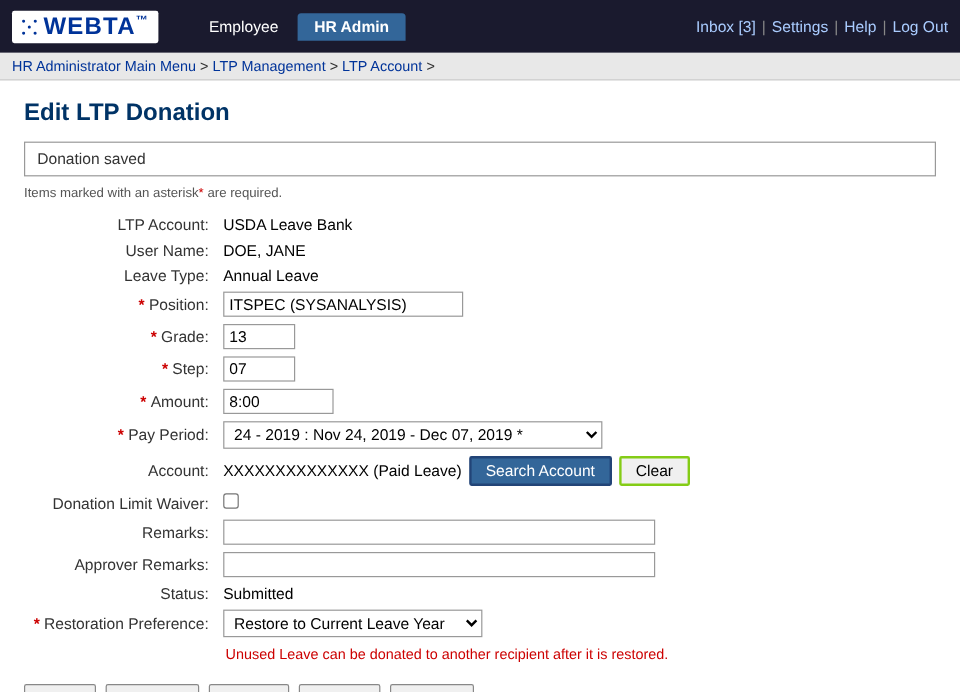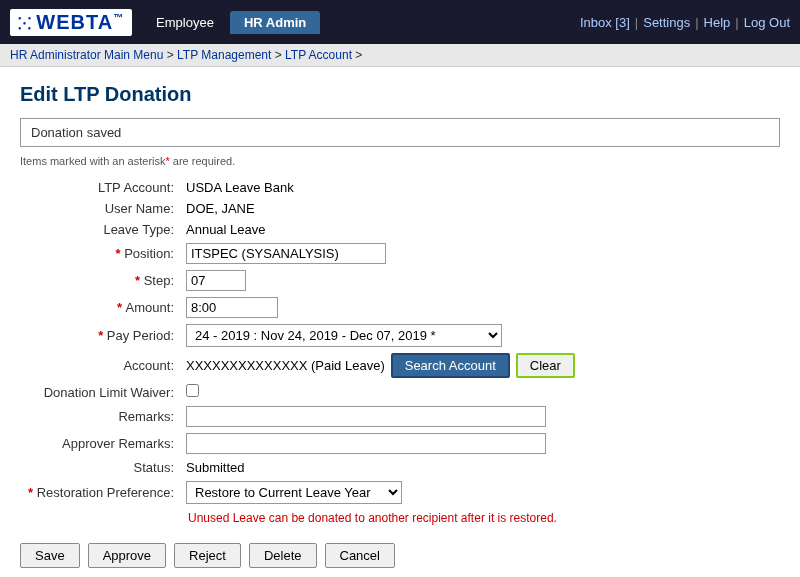--- a/index.html
+++ b/index.html
@@ -7,21 +7,21 @@
 
     
     #header {
       background: #1a1a2e;
       display: flex;
       align-items: center;
       justify-content: space-between;
       padding: 6px 10px;
       height: 44px;
     }
-    #logo-area { display: flex; align-items: center; gap: 10px; }
+    #logo-area { display: flex; align-items: center; gap: 28px; }
     #logo {
       background: #fff;
       color: #cc0000;
       font-weight: bold;
       font-size: 20px;
       padding: 2px 8px;
       border-radius: 2px;
       letter-spacing: 1px;
     }
     #logo span { color: #003399; }
@@ -184,20 +184,24 @@
     </tr>
     <tr>
       <td class="label-cell">Leave Type:</td>
       <td>Annual Leave</td>
     </tr>
     <tr>
       <td class="label-cell"><span class="required-star">* </span><span>Position:</span></td>
       <td><input type="text" style="width: 200px;" value="ITSPEC (SYSANALYSIS)"></td>
     </tr>
     <tr>
+      <td class="label-cell"><span class="required-star">* </span><span>Grade:</span></td>
+      <td><input type="text" style="width: 60px;" value="13"></td>
+    </tr>
+    <tr>
       <td class="label-cell"><span class="required-star">* </span><span>Step:</span></td>
       <td><input type="text" style="width: 60px;" value="07"></td>
     </tr>
     <tr>
       <td class="label-cell"><span class="required-star">* </span><span>Amount:</span></td>
       <td><input type="text" style="width: 92px;" value="8:00"></td>
     </tr>
     <tr>
       <td class="label-cell"><span class="required-star">* </span><span>Pay Period:</span></td>
       <td>

